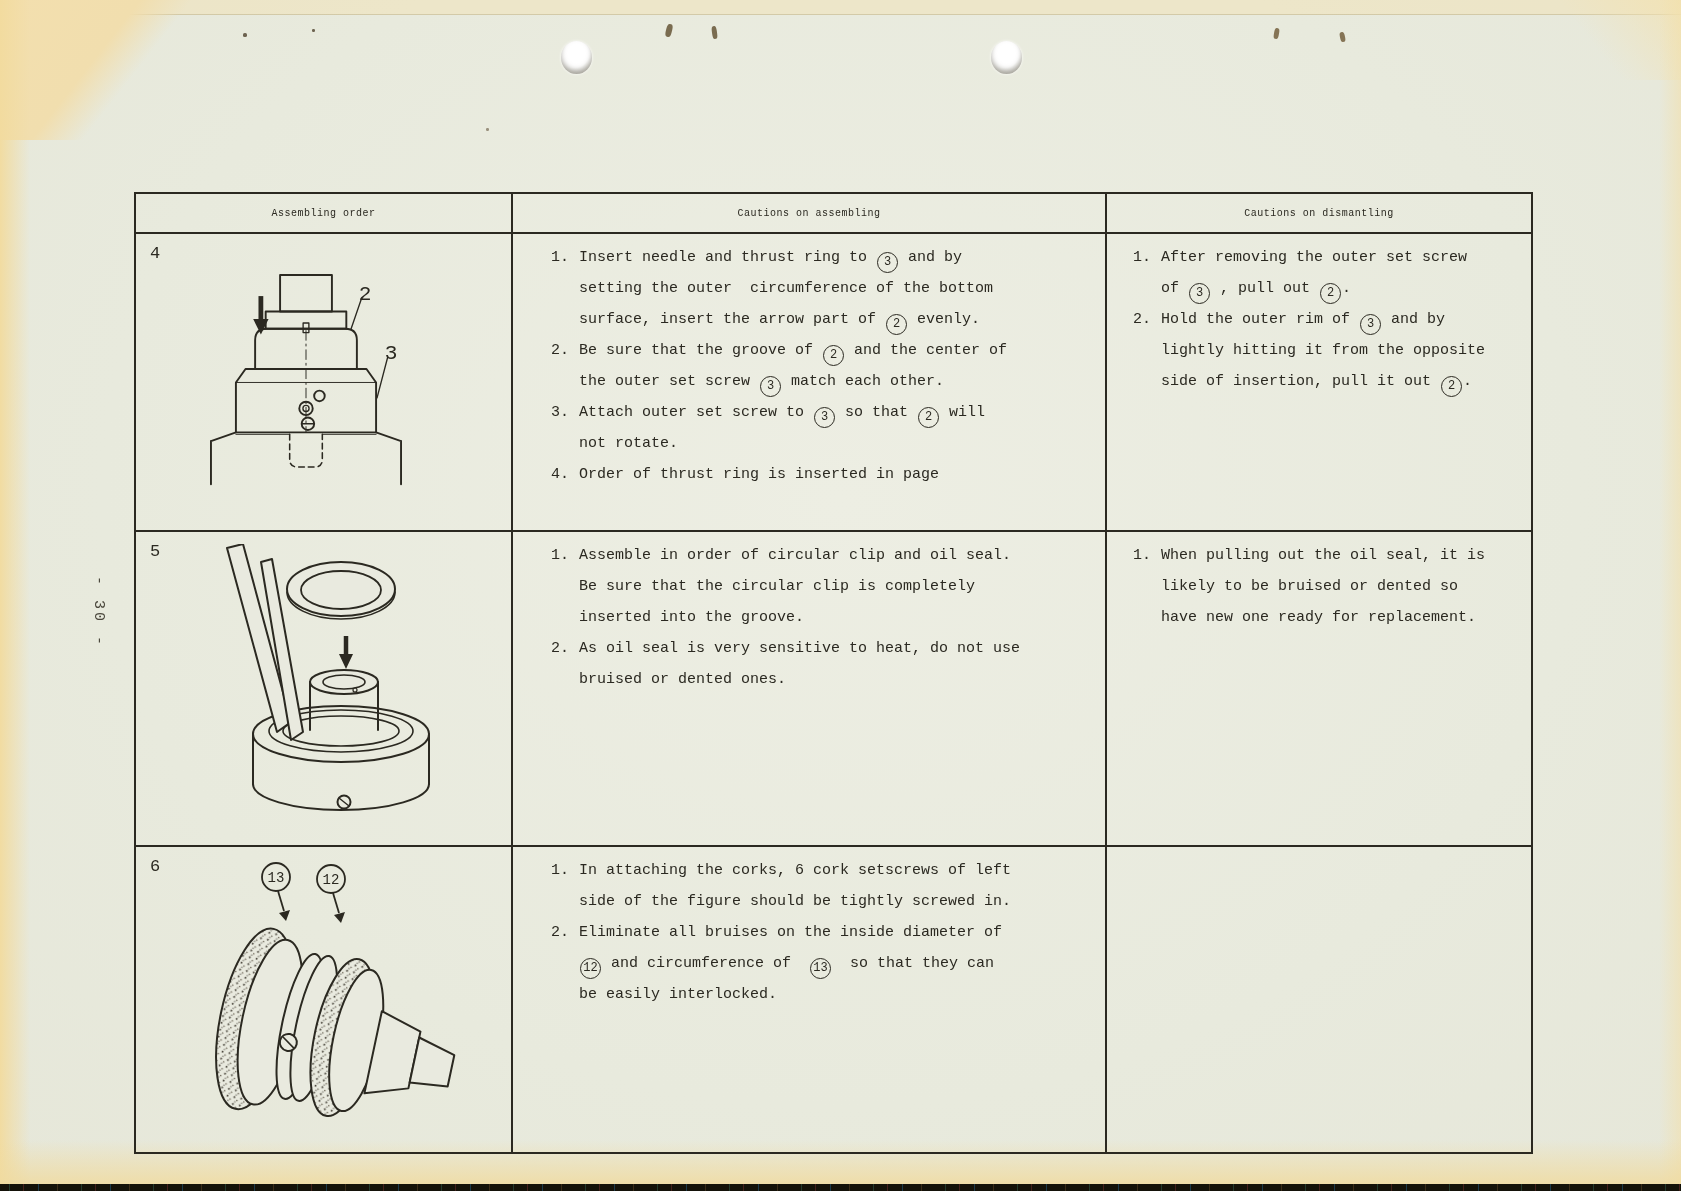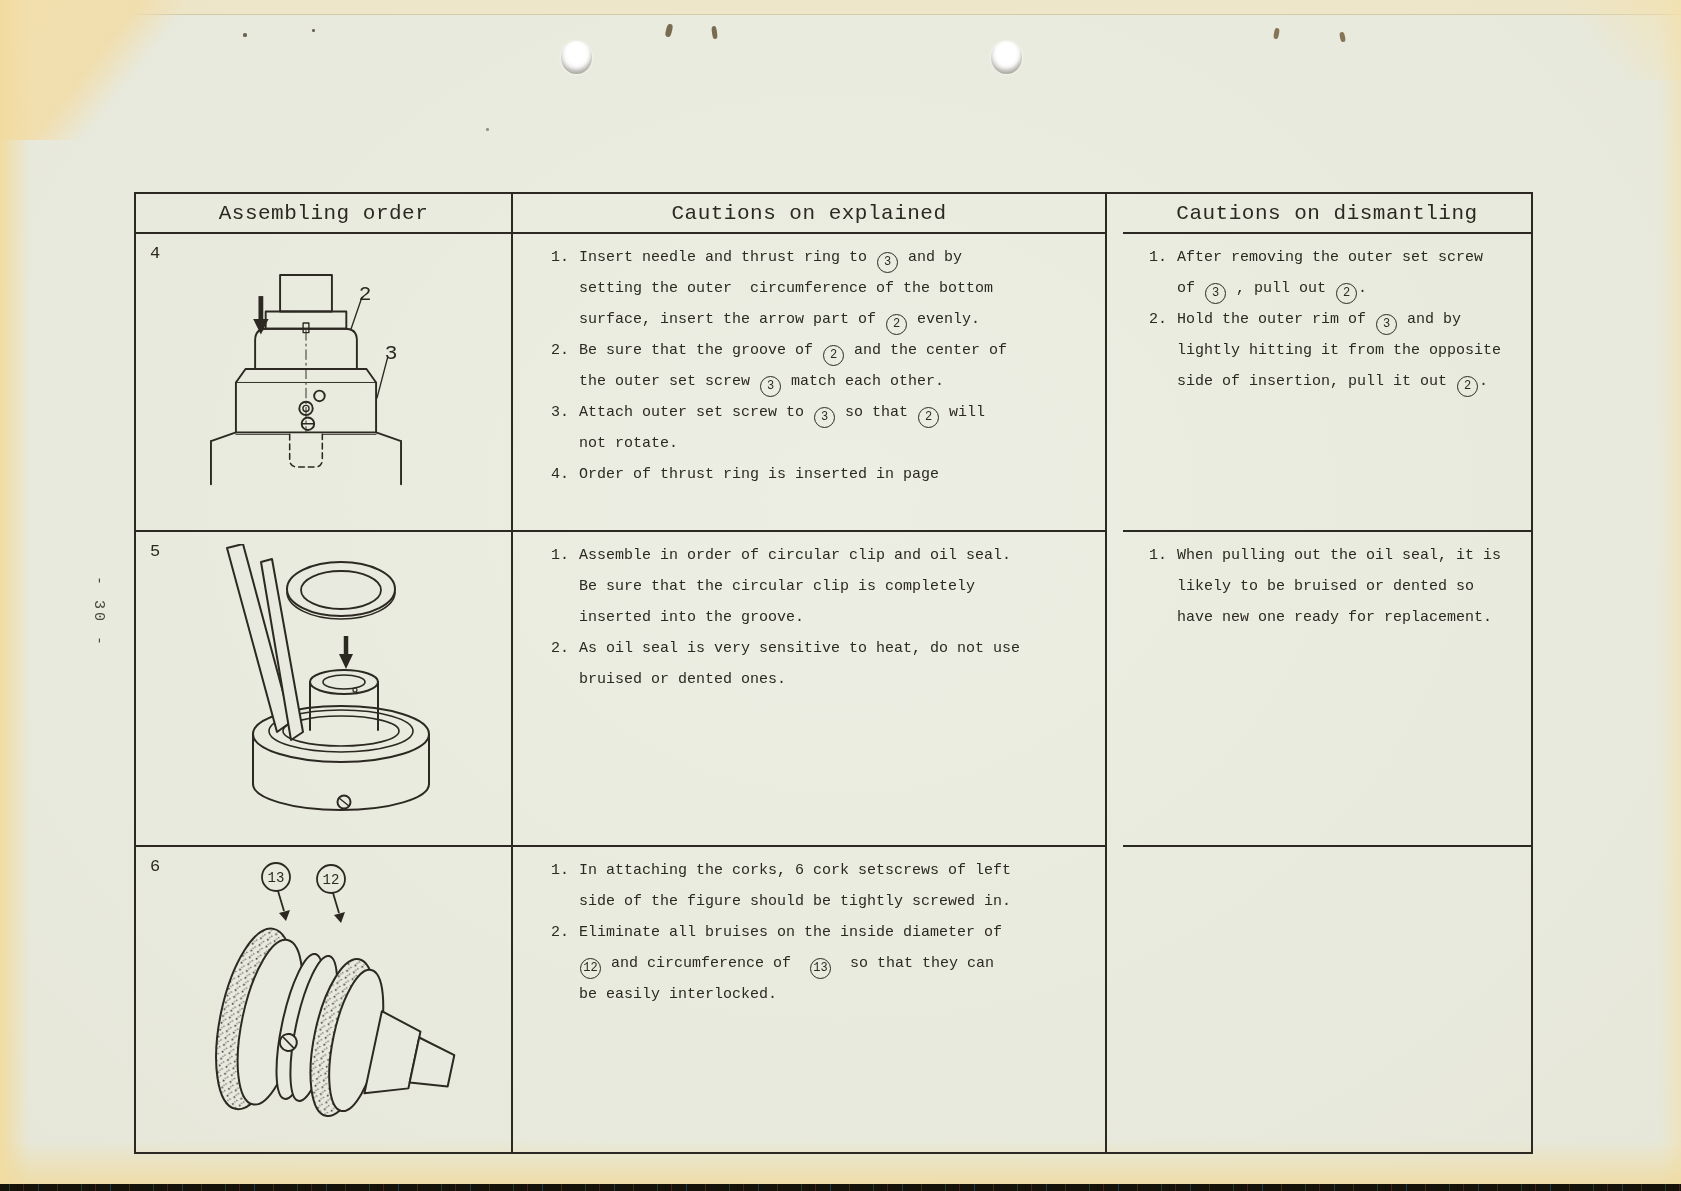--- a/index.html
+++ b/index.html
@@ -36,23 +36,23 @@
   .sp6{left:312px;top:29px;width:3px;height:3px;}
   .sp7{left:486px;top:128px;width:3px;height:3px;background:#9a917d;}
   
   .pagenum{position:absolute;left:45px;top:600px;width:100px;height:24px;
     transform:rotate(90deg);text-align:center;font-size:15px;letter-spacing:3px;color:#4a473c;}
   
   .tbl{position:absolute;left:134px;top:192px;display:grid;
     grid-template-columns:377px 594px 424px;grid-template-rows:40px 298px 315px 305px;
     border:2.5px solid #2b2921;}
   .cell{border-right:2px solid #2b2921;border-bottom:2px solid #2b2921;box-sizing:border-box;position:relative;}
-  .cell:nth-child(3n){border-right:none;margin-left:16px;}
+  .cell:nth-child(3n){border-right:none;}
   .cell:nth-child(n+10){border-bottom:none;}
-  .head{display:flex;align-items:center;justify-content:center;font-size:21px;letter-spacing:.5px;}
+  .head{display:flex;align-items:center;justify-content:center;font-size:10px;letter-spacing:.5px;}
   .txtc{font-size:15px;line-height:31px;padding:8px 6px 0 38px;}
   .txtc.c3{padding-left:26px;}
   .citem{display:flex;align-items:flex-start;}
   .cm{width:28px;flex:none;}
   .ct{flex:1;white-space:pre-wrap;}
   .circ{display:inline-flex;align-items:center;justify-content:center;box-sizing:border-box;
     min-width:21px;height:21px;padding:0 2px;margin:0 1px;border:1.6px solid #2b2921;border-radius:50%;
     font-size:12px;line-height:1;vertical-align:-4px;}
   .step{position:absolute;left:14px;top:10px;font-size:17px;}
   .fig{position:absolute;}
@@ -81,21 +81,21 @@
   <div class="speck sp4"></div>
   <div class="speck sp5"></div>
   <div class="speck sp6"></div>
   <div class="speck sp7"></div>
 
   <div class="pagenum">- 30 -</div>
 
   <div class="tbl">
 
     <div class="cell head">Assembling order</div>
-    <div class="cell head">Cautions on explained</div>
+    <div class="cell head">Cautions on assembling</div>
     <div class="cell head">Cautions on dismantling</div>
 
     <div class="cell figc">
       <span class="step">4</span>
       <svg class="fig fig4" width="240" height="252" viewBox="0 0 250 256">
         <g stroke="#2b2921" stroke-width="2" fill="none" stroke-linejoin="round" stroke-linecap="round">
           <rect x="98" y="4" width="54" height="38"></rect>
           <rect x="83" y="42" width="84" height="18"></rect>
           <path d="M72,102 L72,72 Q72,60 84,60 L166,60 Q178,60 178,72 L178,102"></path>
           <path d="M62,102 L188,102 L198,116 L198,168 L52,168 L52,116 Z"></path>

